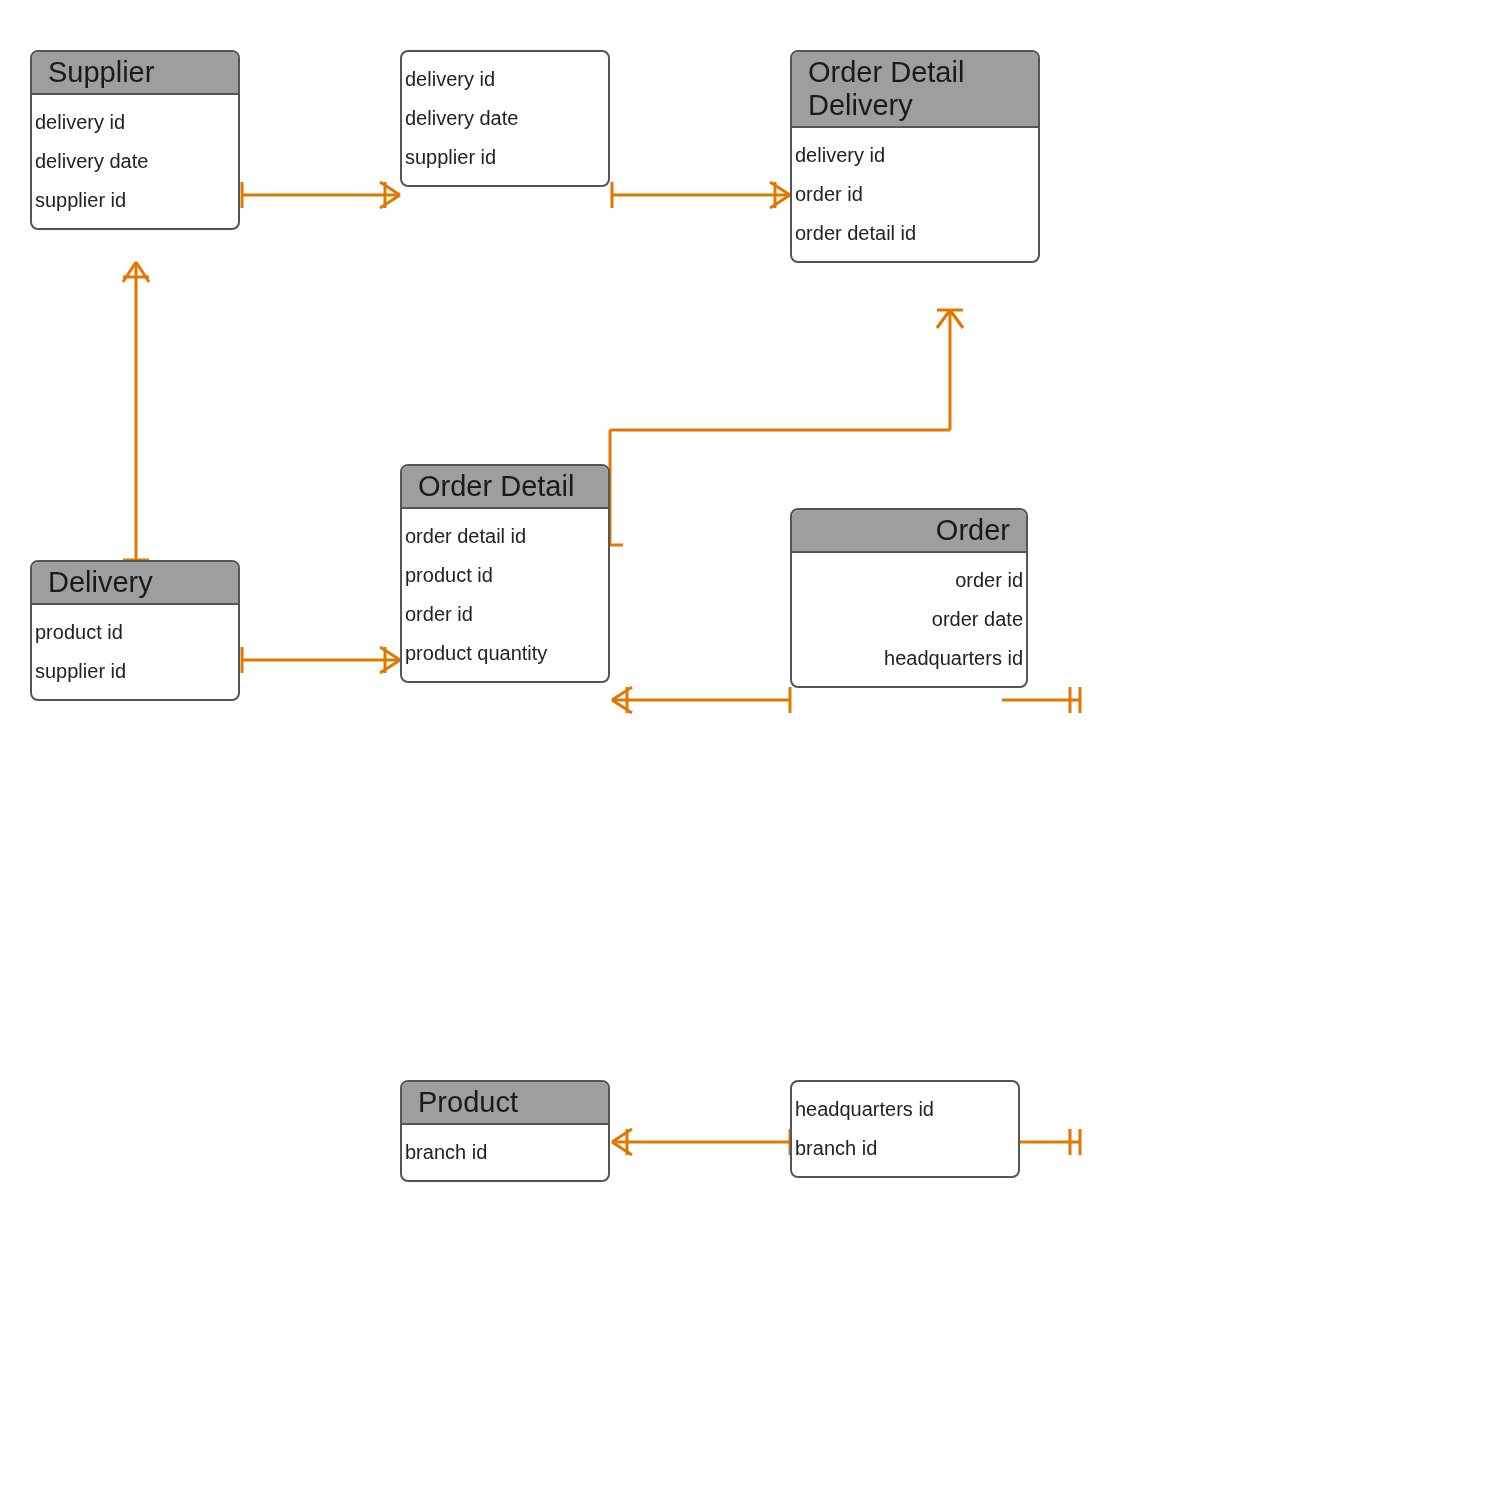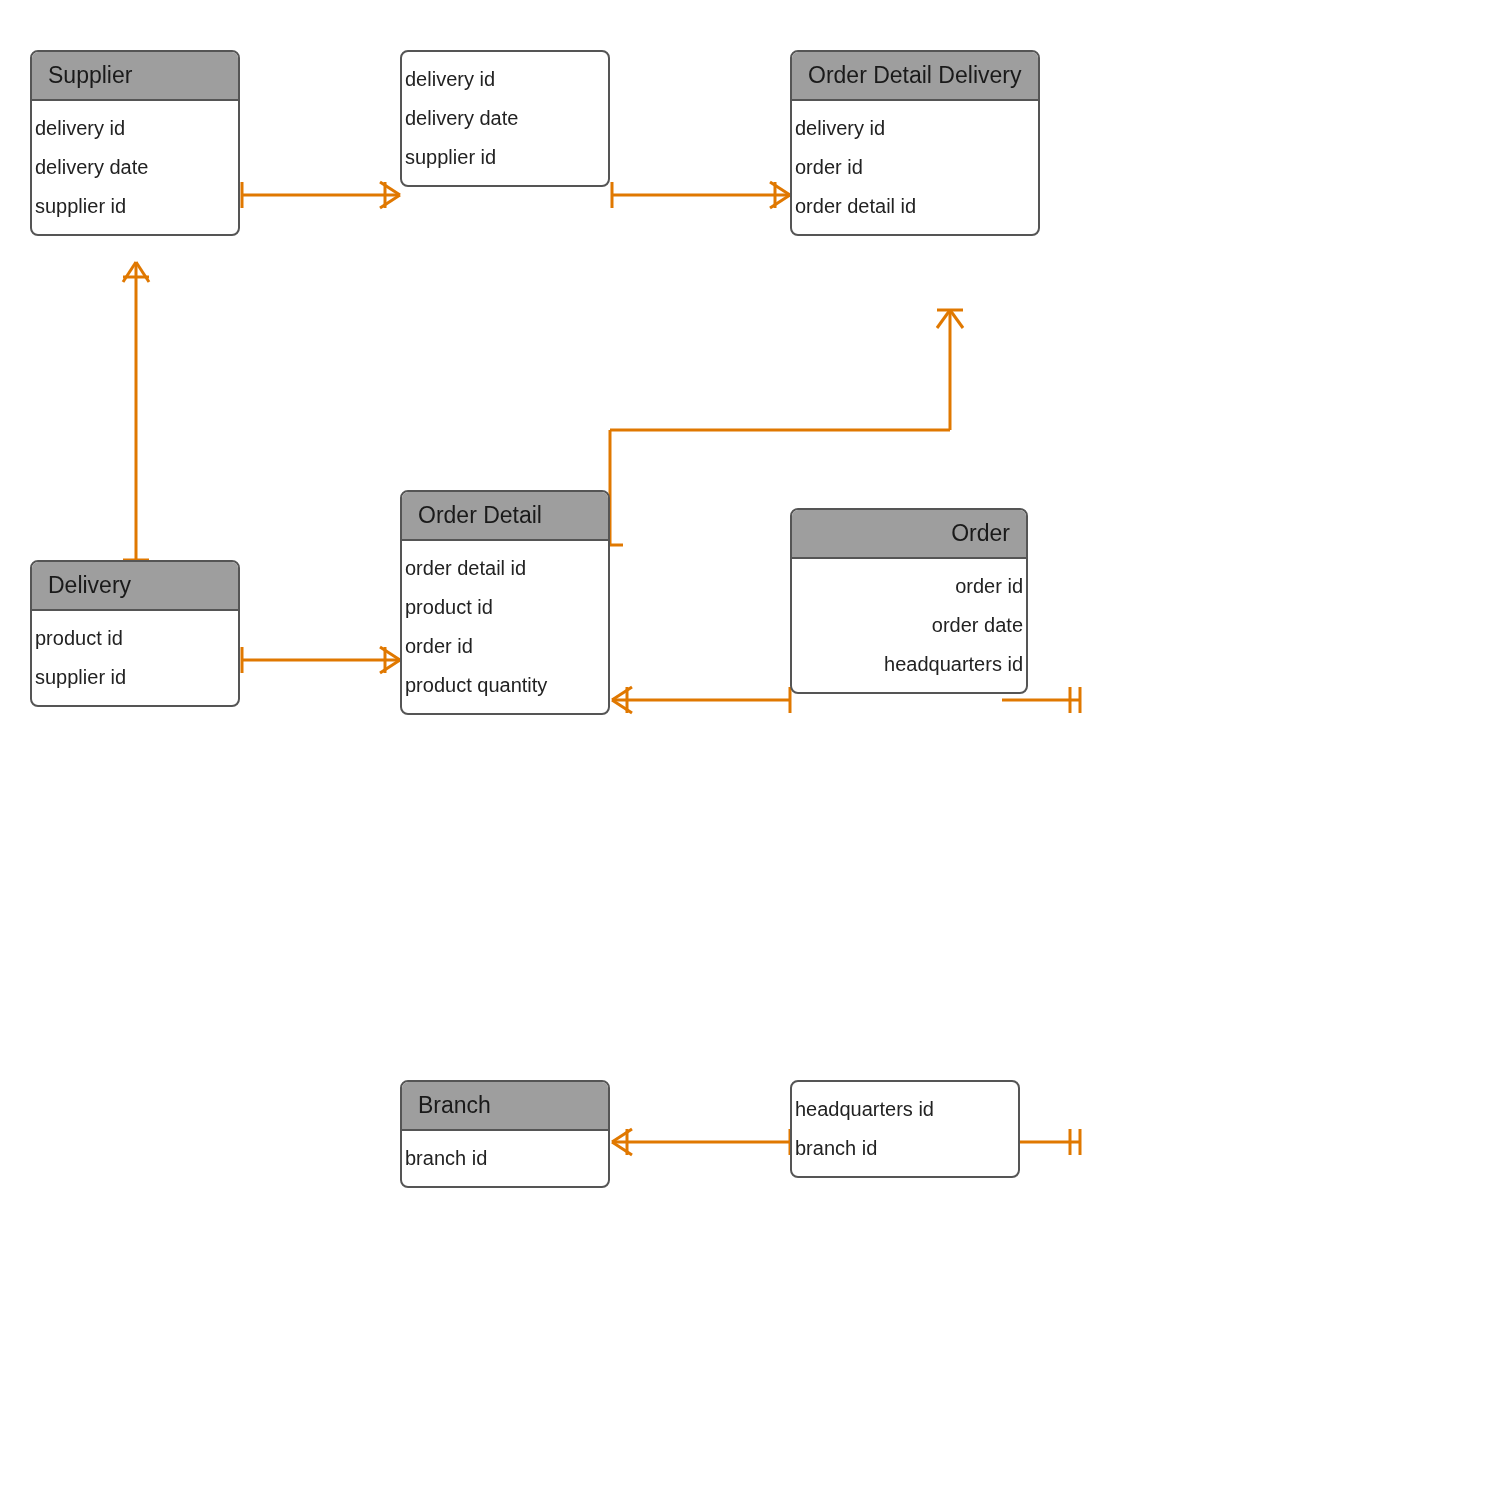--- a/index.html
+++ b/index.html
@@ -16,22 +16,22 @@
       position: absolute;
       border: 2px solid #555;
       border-radius: 8px;
       overflow: hidden;
       background: #fff;
       min-width: 200px;
     }
 
     .er-table-header {
       background: #9e9e9e;
-      padding: 10px 16px;
-      font-size: 23px;
+      padding: 4px 16px;
+      font-size: 29px;
       font-weight: normal;
       color: #1a1a1a;
       border-bottom: 2px solid #555;
     }
 
     .er-table-body {
       padding: 8px 3px;
     }
 
     .er-field {
@@ -148,41 +148,41 @@
 </div>
 
 <div class="er-table" style="left: 30px; top: 560px; width: 210px;">
   <div class="er-table-header">Delivery</div>
   <div class="er-table-body">
     <div class="er-field">product id</div>
     <div class="er-field">supplier id</div>
   </div>
 </div>
 
-<div class="er-table" style="left: 400px; top: 490px; width: 210px;">
+<div class="er-table" style="left: 400px; top: 464px; width: 210px;">
   <div class="er-table-header">Order Detail</div>
   <div class="er-table-body">
     <div class="er-field">order detail id</div>
     <div class="er-field">product id</div>
     <div class="er-field">order id</div>
     <div class="er-field">product quantity</div>
   </div>
 </div>
 
 <div class="er-table" style="left: 790px; top: 508px; width: 238px; text-align: right;">
   <div class="er-table-header">Order</div>
   <div class="er-table-body">
     <div class="er-field">order id</div>
     <div class="er-field">order date</div>
     <div class="er-field">headquarters id</div>
   </div>
 </div>
 
 <div class="er-table" style="left: 400px; top: 1080px; width: 210px;">
-  <div class="er-table-header">Branch</div>
+  <div class="er-table-header">Product</div>
   <div class="er-table-body">
     <div class="er-field">branch id</div>
   </div>
 </div>
 
 <div class="er-table" style="left: 790px; top: 1080px; width: 230px;">
   <div class="er-table-body">
     <div class="er-field">headquarters id</div>
     <div class="er-field">branch id</div>
   </div>

